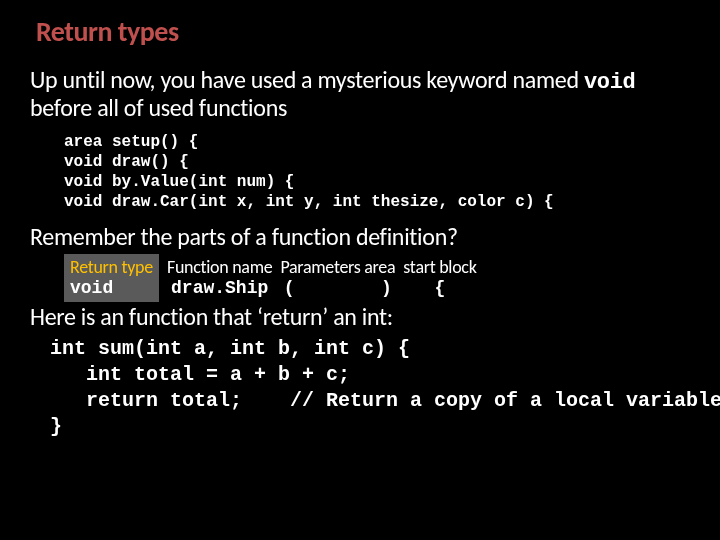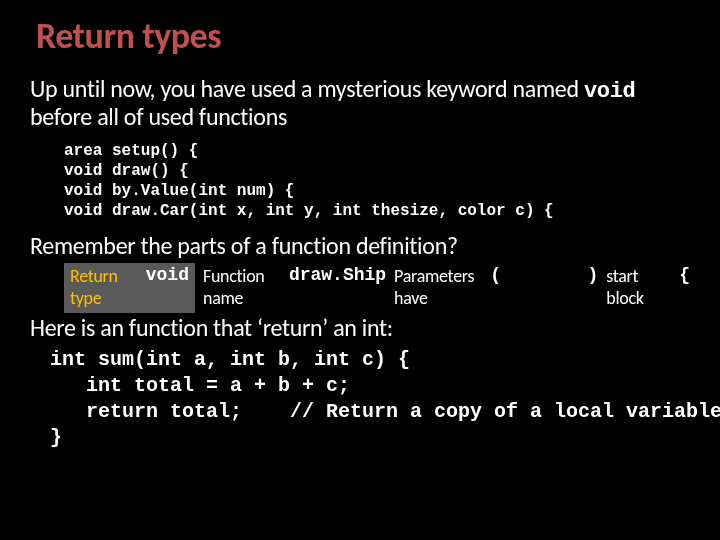--- a/index.html
+++ b/index.html
@@ -7,21 +7,21 @@
     width: 720px;
     height: 540px;
     background: #000;
     color: #fff;
     font-family: "Calibri", "Segoe UI", sans-serif;
     overflow: hidden;
   }
   .title {
     color: #C0504D;
     font-weight: 700;
-    font-size: 36px;
+    font-size: 28px;
     padding: 14px 0 6px 36px;
     letter-spacing: -0.5px;
   }
   .body {
     padding: 0 30px 0 30px;
   }
   .para {
     font-size: 24px;
     line-height: 1.1;
     margin-top: 12px;
@@ -47,21 +47,21 @@
     line-height: 1.3;
     margin: 6px 0 0 20px;
     white-space: pre;
   }
   .defrow {
     display: flex;
     align-items: baseline;
     margin: 4px 0 0 34px;
     gap: 8px;
   }
-  .defcol { display: flex; flex-direction: row; gap: 16px; }
+  .defcol { display: flex; flex-direction: column; }
   .deflabel {
     font-size: 18px;
     letter-spacing: -0.3px;
   }
   .rtbox {
     background: #5A5A5A;
     padding: 2px 6px 4px 6px;
   }
   .rtlabel { color: #FFC000; }
   .defcode {
@@ -92,21 +92,21 @@
   <div class="defrow">
     <div class="defcol rtbox">
       <span class="deflabel rtlabel">Return type</span>
       <span class="defcode" style="text-align:left">void</span>
     </div>
     <div class="defcol">
       <span class="deflabel">Function name</span>
       <span class="defcode">draw.Ship</span>
     </div>
     <div class="defcol">
-      <span class="deflabel">Parameters have</span>
+      <span class="deflabel">Parameters area</span>
       <span class="defcode">
         <span>(</span>&nbsp;&nbsp;&nbsp;&nbsp;&nbsp;&nbsp;&nbsp;&nbsp;<span>)</span>
       </span>
     </div>
     <div class="defcol">
       <span class="deflabel">start block</span>
       <span class="defcode">{</span>
     </div>
   </div>
 

